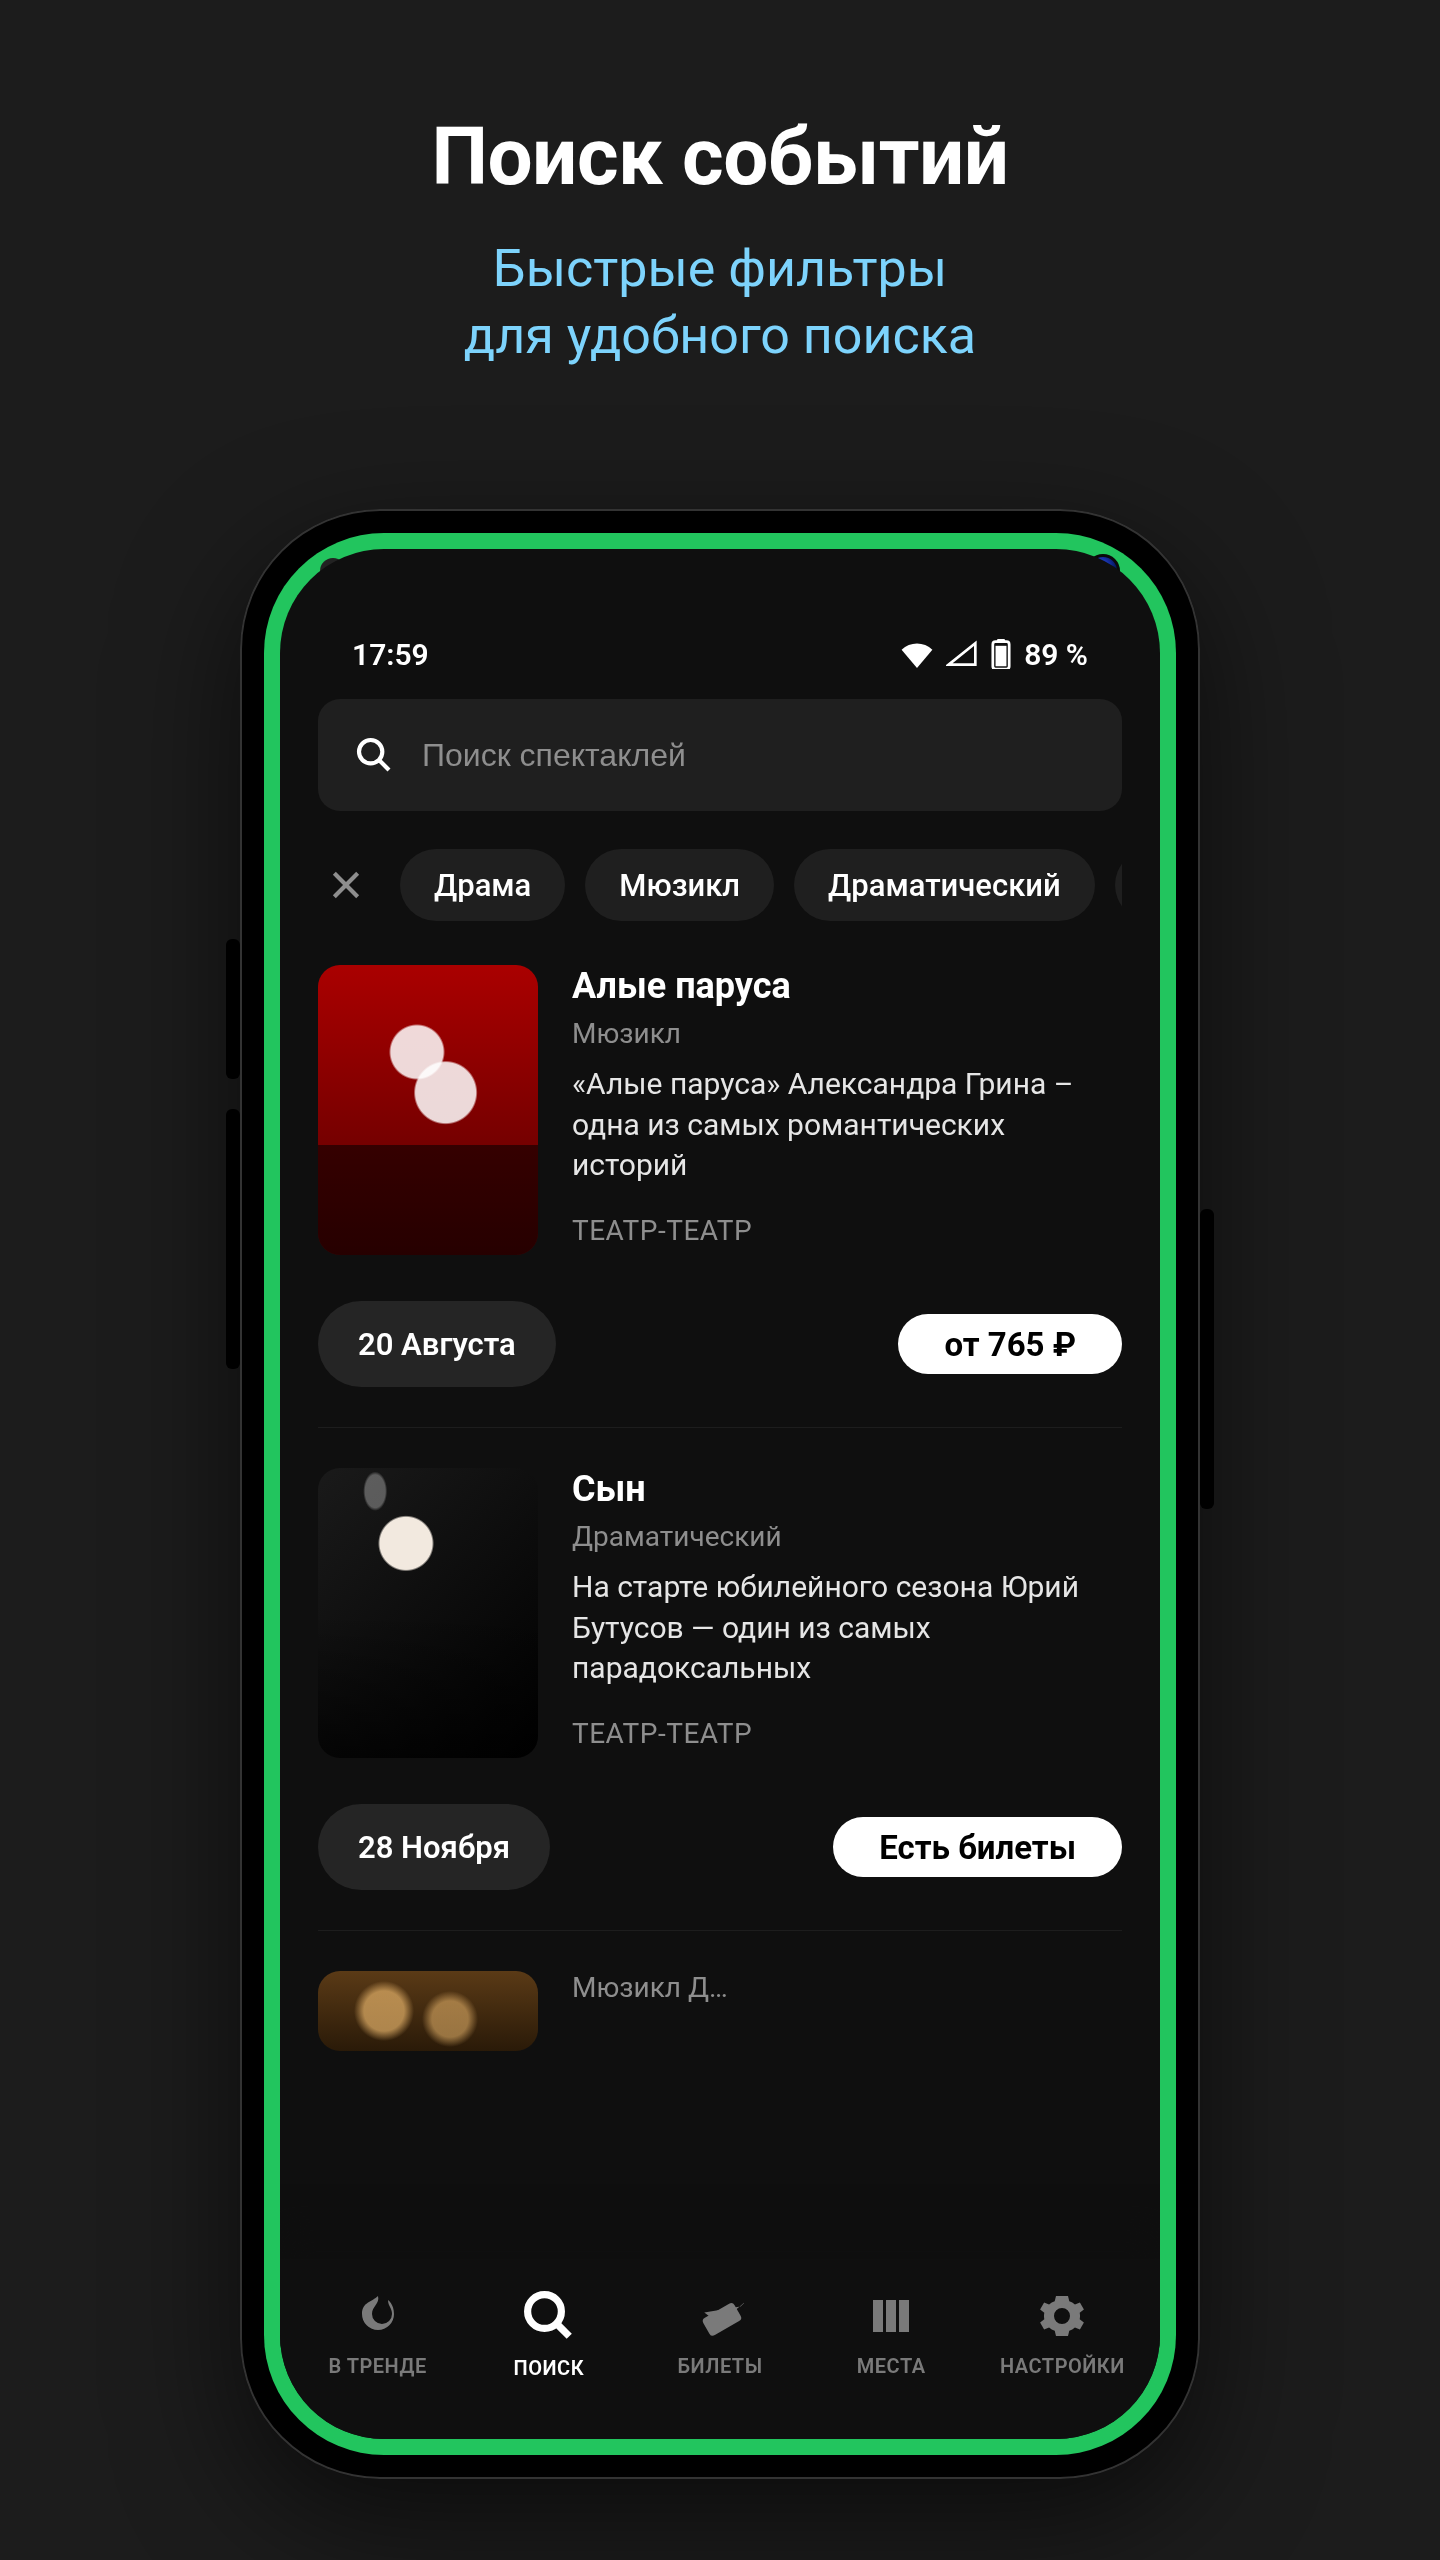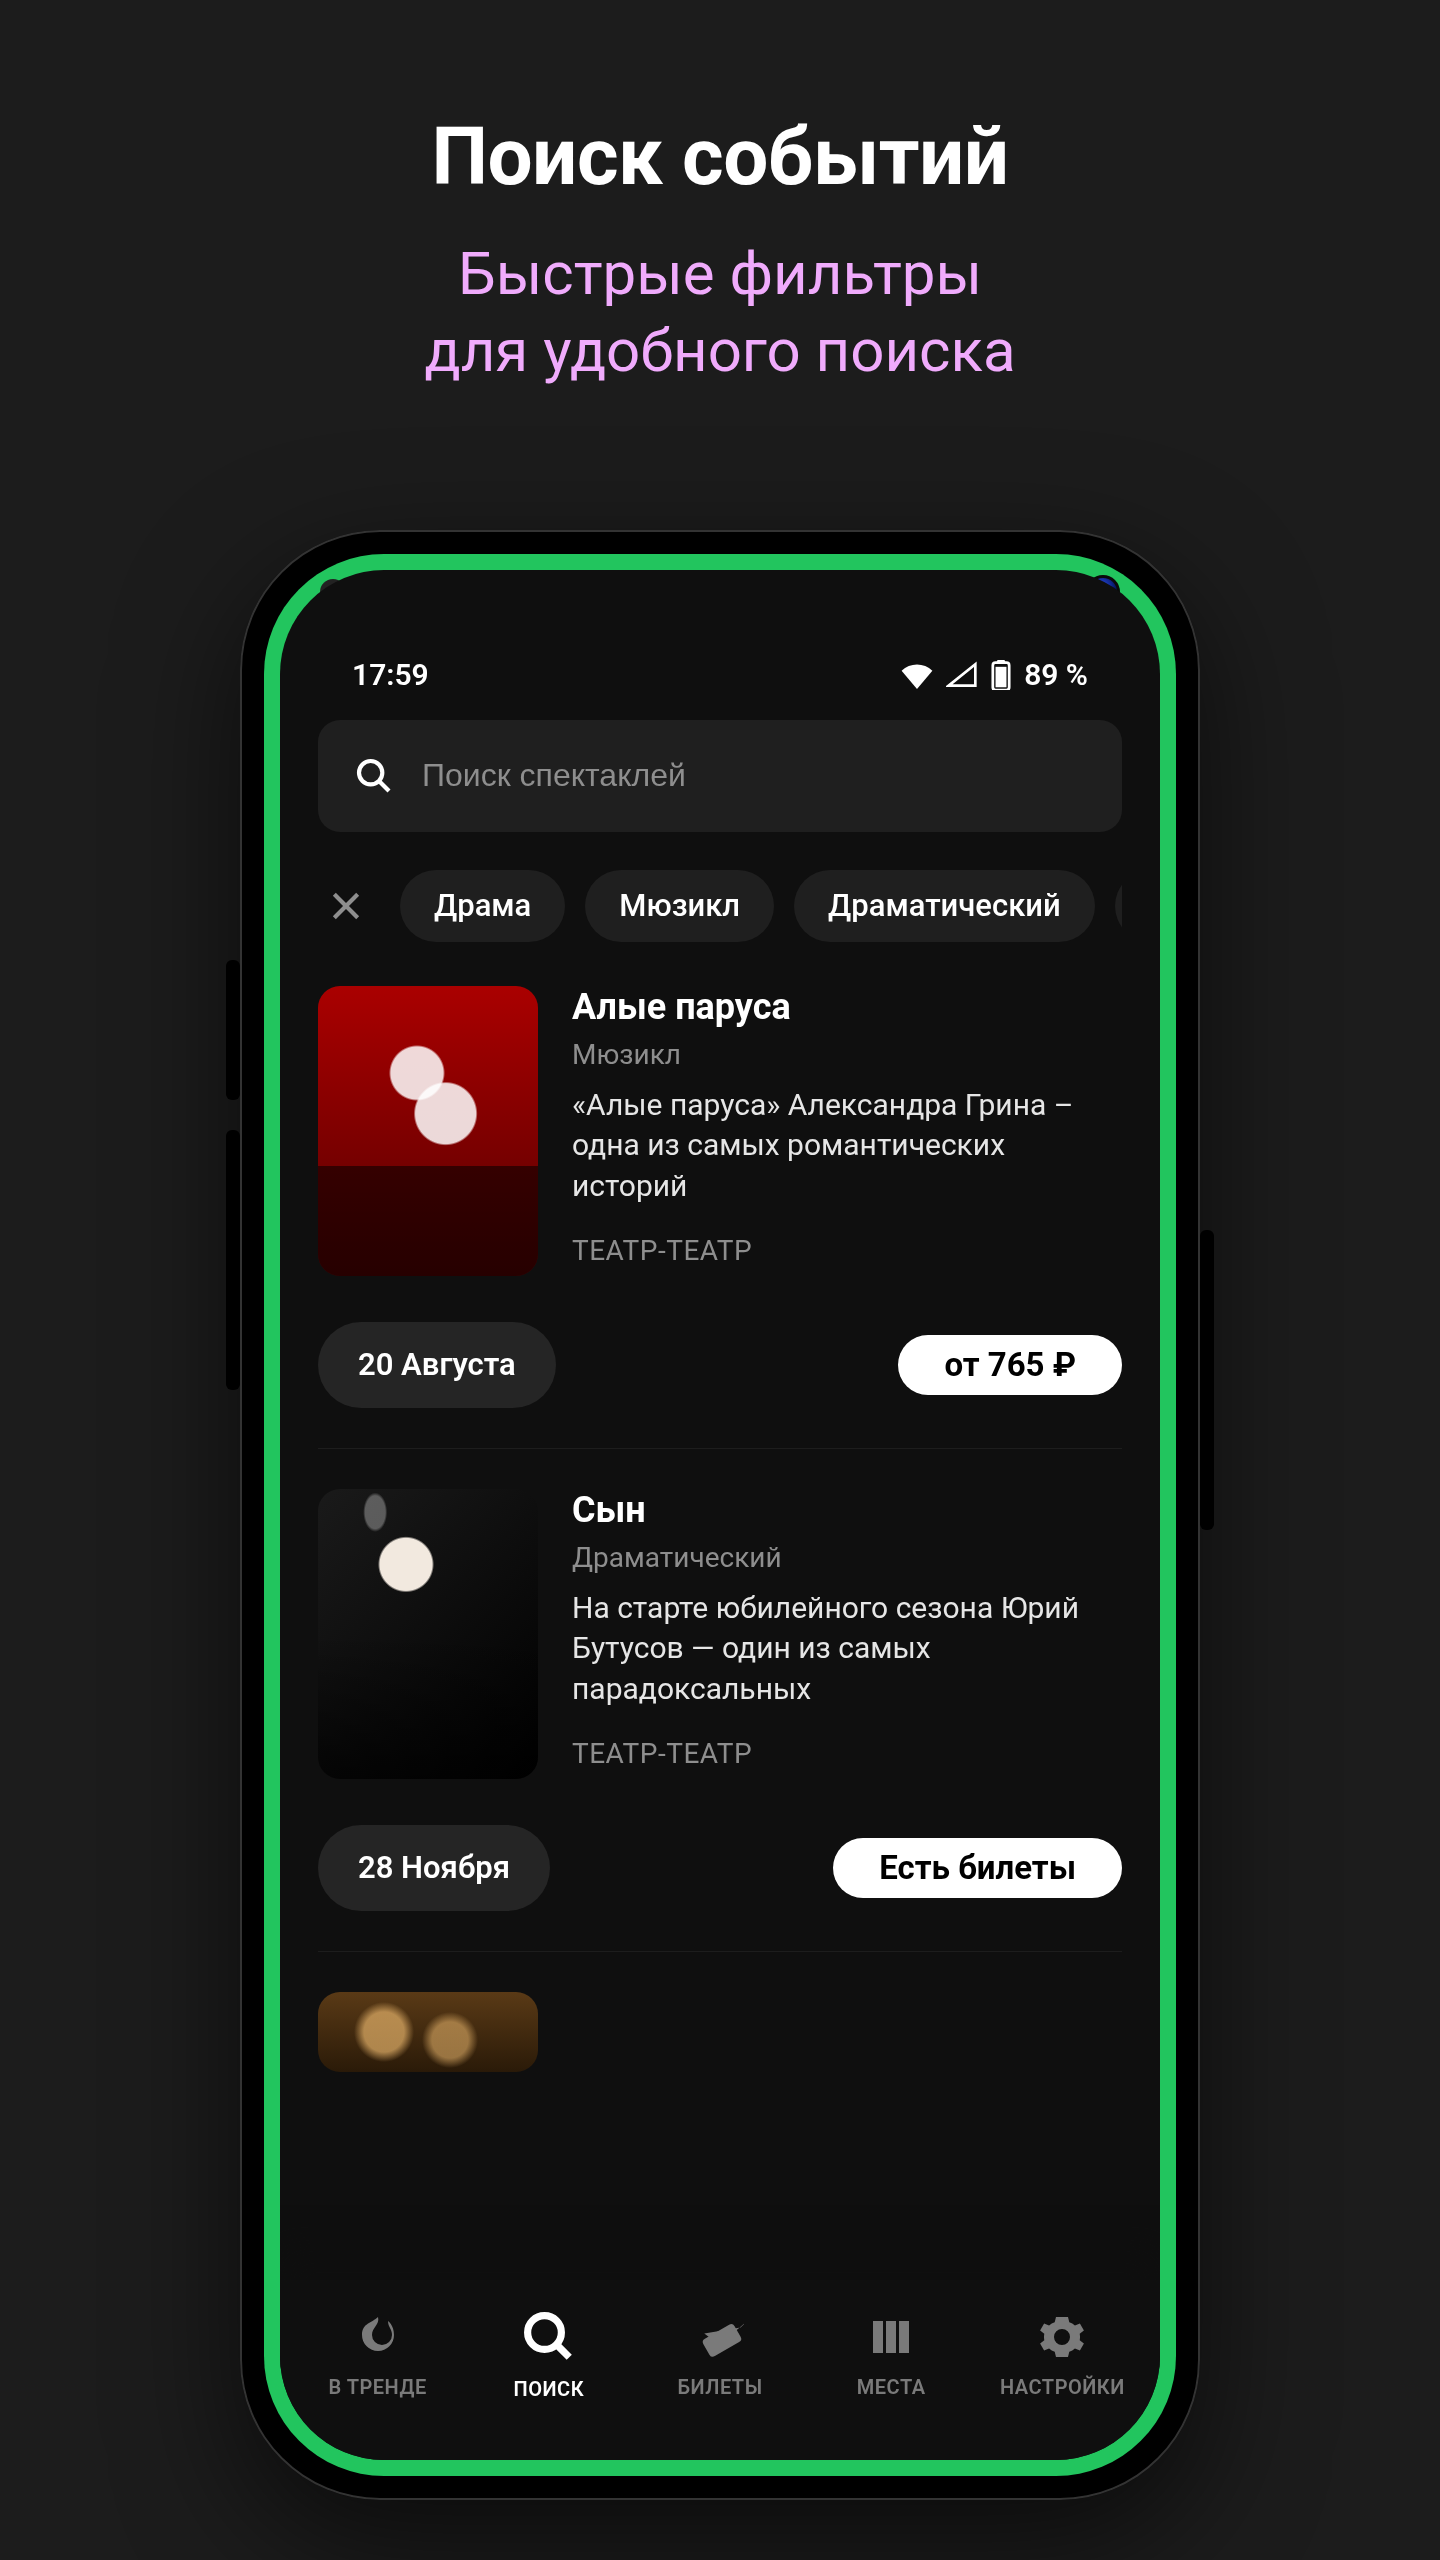--- a/index.html
+++ b/index.html
@@ -16,25 +16,25 @@
     padding-top: 110px;
   }
   .hero-title {
     font-size: 80px;
     font-weight: 700;
     letter-spacing: -0.5px;
     margin-bottom: 32px;
     text-align: center;
   }
   .hero-subtitle {
-    font-size: 60px;
+    font-size: 52px;
     font-weight: 400;
     text-align: center;
     line-height: 1.28;
-    color: #f0abfc;
+    color: #7dd3fc;
     margin-bottom: 140px;
   }
   
   .phone {
     position: relative;
     width: 960px;
     height: 1970px;
     border-radius: 140px;
     background: #000;
     padding: 24px;
@@ -291,20 +291,21 @@
           <div class="card-footer">
             <div class="date-chip">28 Ноября</div>
             <div class="price-chip">Есть билеты</div>
           </div>
         </div>
 
         <div class="card" style="border:0; padding-bottom:0;">
           <div class="card-row">
             <div class="poster warm"></div>
             <div class="card-body">
+              <div class="card-genre">Мюзикл Д…</div>
             </div>
           </div>
         </div>
 
       </div>
 
       <div class="bottom-nav">
         <div class="nav-item">
           <span class="nav-icon">
             <svg viewBox="0 0 24 24" width="48" height="48" fill="currentColor">

